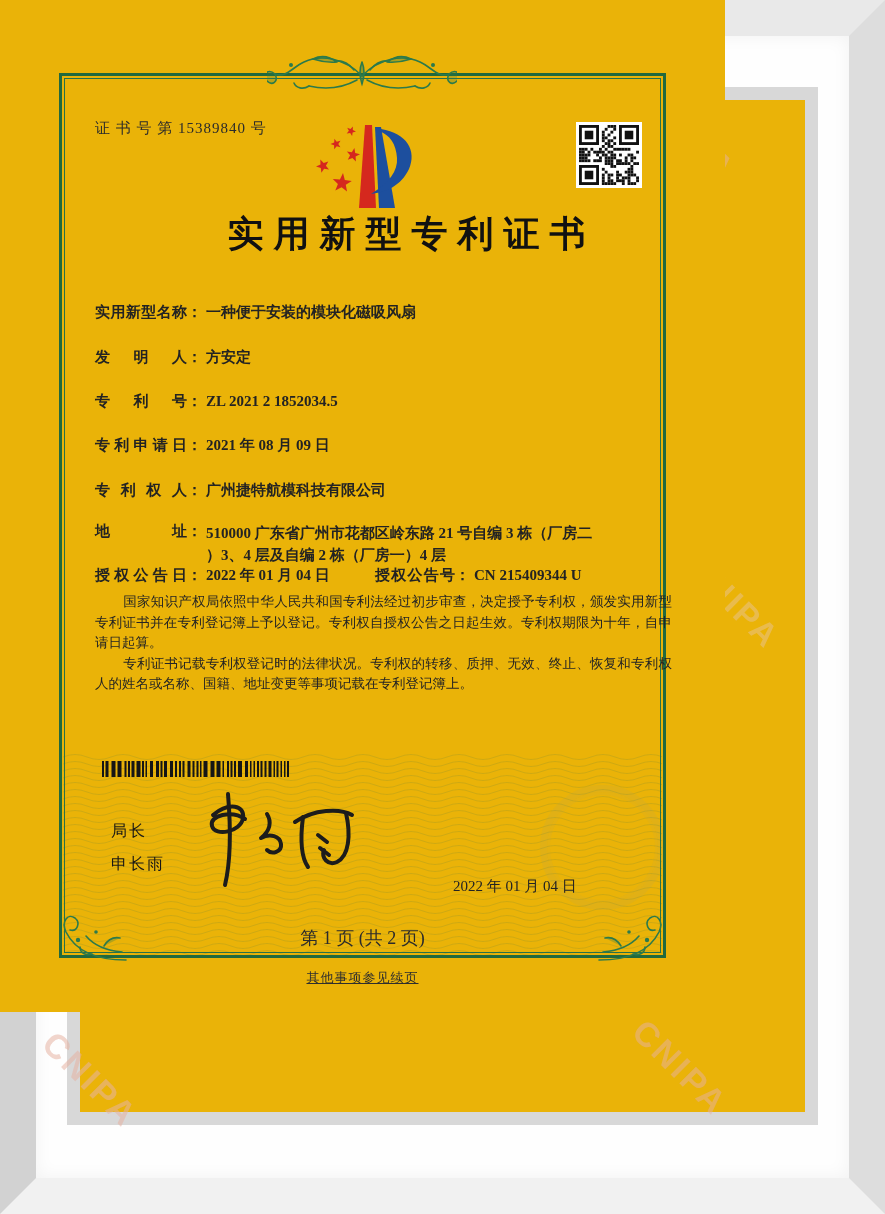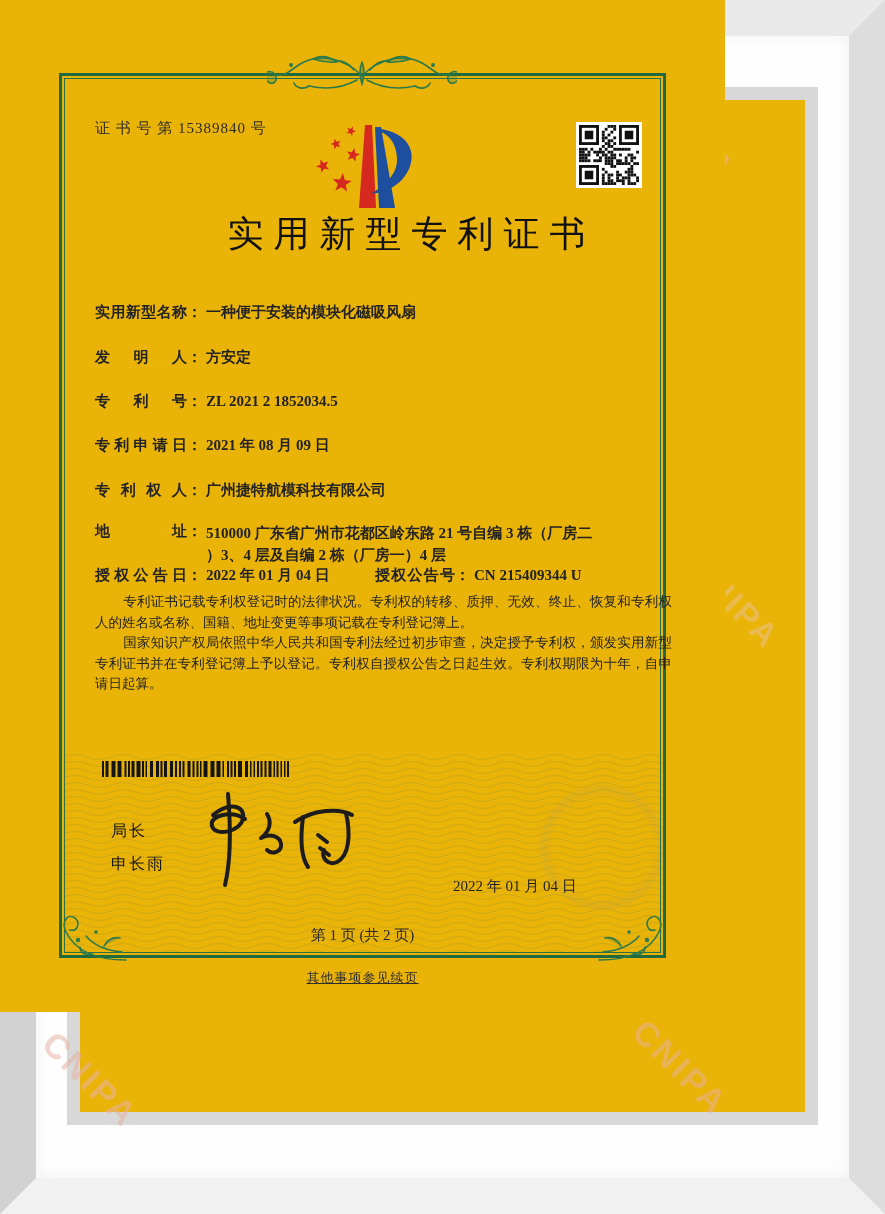--- a/index.html
+++ b/index.html
@@ -28,42 +28,42 @@
                  border:3px solid #21693e; }
   .cert-border .inner { position:absolute; inset:2px; border:1px solid #2a7148; }
 
   .guilloche { position:absolute; left:63px; top:752px; width:599px; height:204px; overflow:hidden; }
 
   .cert-no { position:absolute; left:95px; top:119px; font-size:15px; color:#2b2b2b; letter-spacing:1px; }
   .logo { position:absolute; left:301px; top:113px; }
   .qr { position:absolute; left:576px; top:122px; width:66px; height:66px; background:#fff; padding:3px; }
 
   .title { position:absolute; left:59px; top:210px; width:695px; text-align:center;
-           font-size:36px; font-weight:400; letter-spacing:10px; text-indent:10px; color:#111; }
+           font-size:36px; font-weight:700; letter-spacing:10px; text-indent:10px; color:#111; }
 
   .row { position:absolute; left:95px; font-size:15px; color:#232323; white-space:nowrap;font-weight:bold; }
   .lbl { display:inline-block; width:92px; text-align:justify; text-align-last:justify; vertical-align:top; }
   .val { margin-left:4px; }
   .addr-val { display:inline-block; margin-left:4px; white-space:normal; width:478px;
               line-height:22px; vertical-align:top; }
   .g2 { position:absolute; left:280px; top:0; white-space:nowrap; }
 
   .body-text { position:absolute; left:95px; top:592px; width:577px; font-size:13.5px;
                line-height:20.5px; color:#242424; text-align:justify; }
   .body-text p { text-indent:2.1em; }
 
   .barcode { position:absolute; left:102px; top:761px; }
 
   .chief { position:absolute; left:95px; font-family:"Liberation Sans","DejaVu Sans",sans-serif;
            font-size:16px; color:#161616; letter-spacing:2px;margin-left:16px; }
   .sig { position:absolute; left:183px; top:788px; }
 
   .issue-date { position:absolute; left:453px; top:877px; font-size:15px; color:#232323; }
   .page-info { position:absolute; left:59px; top:926px; width:607px; text-align:center;
-               font-size:15px; color:#2b2b2b; }
+               font-size:18px; color:#2b2b2b; }
   .cont-note { position:absolute; left:59px; top:969px; width:607px; text-align:center;
                font-size:13px; color:#2e2e2e; letter-spacing:1px;text-decoration:underline; }
 
   .ghost-seal { position:absolute; left:540px; top:785px; width:125px; height:125px; border-radius:50%;
                 border:7px solid rgba(150,160,140,.10); box-shadow:inset 0 0 0 3px rgba(150,160,140,.07); }
 
   .flourish { position:absolute; }
 </style>
 </head>
 <body>
@@ -341,22 +341,22 @@
   </div>
   <div class="row" style="top:522px">
     <span class="lbl">地址</span>：<span class="addr-val"><span style="display:block">510000 广东省广州市花都区岭东路 21 号自编 3 栋（厂房二</span><span style="display:block">）3、4 层及自编 2 栋（厂房一）4 层</span></span>
   </div>
   <div class="row" style="top:566px">
     <span class="lbl">授权公告日</span>：<span class="val">2022 年 01 月 04 日</span>
     <span class="g2"><span class="lbl" style="width:80px">授权公告号</span>：<span class="val">CN 215409344 U</span></span>
   </div>
 
   <div class="body-text">
+    <p>国家知识产权局依照中华人民共和国专利法经过初步审查，决定授予专利权，颁发实用新型专利证书并在专利登记簿上予以登记。专利权自授权公告之日起生效。专利权期限为十年，自申请日起算。</p>
     <p>专利证书记载专利权登记时的法律状况。专利权的转移、质押、无效、终止、恢复和专利权人的姓名或名称、国籍、地址变更等事项记载在专利登记簿上。</p>
-    <p>国家知识产权局依照中华人民共和国专利法经过初步审查，决定授予专利权，颁发实用新型专利证书并在专利登记簿上予以登记。专利权自授权公告之日起生效。专利权期限为十年，自申请日起算。</p>
   </div>
 
   <svg class="barcode" id="barcodesvg" width="192" height="16">
       <rect x="0" y="0" width="2" height="16" fill="#151515"></rect>
       <rect x="3.5" y="0" width="3" height="16" fill="#151515"></rect>
       <rect x="9.5" y="0" width="4" height="16" fill="#151515"></rect>
       <rect x="15.5" y="0" width="4" height="16" fill="#151515"></rect>
       <rect x="22.5" y="0" width="2" height="16" fill="#151515"></rect>
       <rect x="26" y="0" width="2" height="16" fill="#151515"></rect>
       <rect x="29.5" y="0" width="3" height="16" fill="#151515"></rect>

